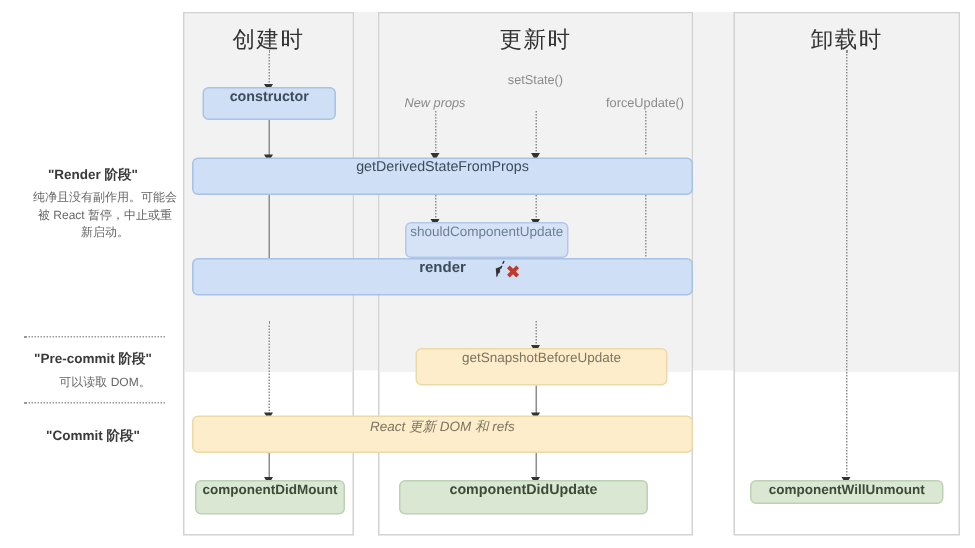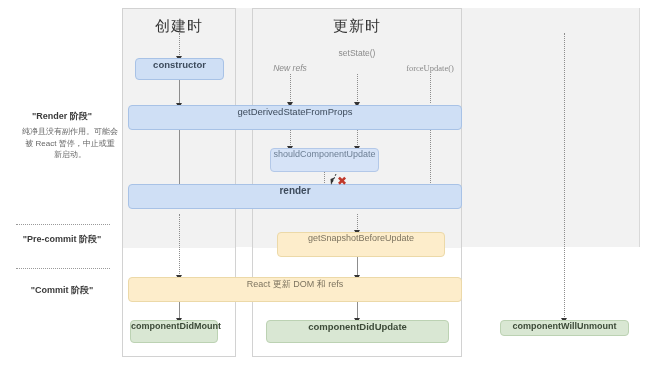--- a/index.html
+++ b/index.html
@@ -123,21 +123,21 @@
     background: #fdedcb;
     border: 1px solid #ecd9a8;
     color: #7d7460;
   }
   .node.green {
     background: #d9e7d3;
     border: 1px solid #bcd2b3;
     color: #3c4a38;
   }
   .bold  { font-weight: bold; }
-  .ital  { }
+  .ital  { font-style: italic; }
 
   
   .trigger {
     position: absolute;
     font-size: 8.5px;
     color: #8a8a8a;
     text-align: center;
     z-index: 5;
     white-space: nowrap;
   }
@@ -183,41 +183,46 @@
   <div class="column" id="col-mount">
     <div class="col-gray-top"></div>
     <div class="col-title">创建时</div>
   </div>
 
   <div class="column" id="col-update">
     <div class="col-gray-top"></div>
     <div class="col-title">更新时</div>
   </div>
 
+  <div class="column" id="col-unmount">
+    <div class="col-gray-top"></div>
+    <div class="col-title">卸载时</div>
+  </div>
 
   <div class="side-label" style="top:110px;">
     <div class="title">"Render 阶段"</div>
     <div class="desc">纯净且没有副作用。可能会被 React 暂停，中止或重新启动。</div>
   </div>
 
   <div class="dotted-rule" style="top:224px;"></div>
 
   <div class="side-label" style="top:233px;">
     <div class="title">"Pre-commit 阶段"</div>
+    <div class="desc">可以读取 DOM。</div>
   </div>
 
   <div class="dotted-rule" style="top:268px;"></div>
 
   <div class="side-label" style="top:284px;">
     <div class="title">"Commit 阶段"</div>
   </div>
 
-  <div class="trigger ital" style="left:255px; top:63px; width:70px;">New refs</div>
+  <div class="trigger ital" style="left:255px; top:63px; width:70px;">New props</div>
   <div class="trigger" style="left:322px; top:48px; width:70px;">setState()</div>
-  <div class="trigger" style="left:392px; top:63px; width:76px;font-family:Liberation Serif, serif;">forceUpdate()</div>
+  <div class="trigger" style="left:392px; top:63px; width:76px;">forceUpdate()</div>
 
   <div class="vline dotted" style="left:179px; top:33px;  height:24px;"></div>
   <div class="arrowhead" style="left:175.5px; top:56px;"></div>
 
   <div class="vline solid" style="left:179px; top:80px;  height:24px;"></div>
   <div class="arrowhead" style="left:175.5px; top:103px;"></div>
 
   <div class="vline solid" style="left:179px; top:130px; height:57px;"></div>
   <div class="arrowhead" style="left:175.5px; top:186px;"></div>
 
@@ -267,37 +272,37 @@
   </div>
 
   <div class="node blue" style="left:128px; top:105px; width:334px; height:25px; font-size:9.5px;">
     <span>getDerivedStateFromProps</span>
   </div>
 
   <div class="node blue-soft" style="left:270px; top:148px; width:109px; height:24px; font-size:9px;">
     <span>shouldComponentUpdate</span>
   </div>
 
-  <div class="node blue" style="left:128px; top:184px; width:334px; height:25px; font-size:10px;">
+  <div class="node blue" style="left:128px; top:172px; width:334px; height:25px; font-size:10px;">
     <span class="bold">render</span>
   </div>
 
   <div class="node yellow" style="left:277px; top:232px; width:168px; height:25px; font-size:9px;">
     <span>getSnapshotBeforeUpdate</span>
   </div>
 
   <div class="node yellow" style="left:128px; top:277px; width:334px; height:25px; font-size:9px;">
     <span class="ital">React 更新 DOM 和 refs</span>
   </div>
 
-  <div class="node green" style="left:130px; top:320px; width:88px; height:23px; font-size:9px;">
+  <div class="node green" style="left:130px; top:320px; width:100px; height:23px; font-size:9px;">
     <span class="bold">componentDidMount</span>
   </div>
 
-  <div class="node green" style="left:266px; top:320px; width:183px; height:23px; font-size:9.5px;">
+  <div class="node green" style="left:266px; top:320px; width:166px; height:23px; font-size:9.5px;">
     <span class="bold">componentDidUpdate</span>
   </div>
 
   <div class="node green" style="left:500px; top:320px; width:129px; height:16px; font-size:9px;">
     <span class="bold">componentWillUnmount</span>
   </div>
 
 </div>
 
 </body></html>

